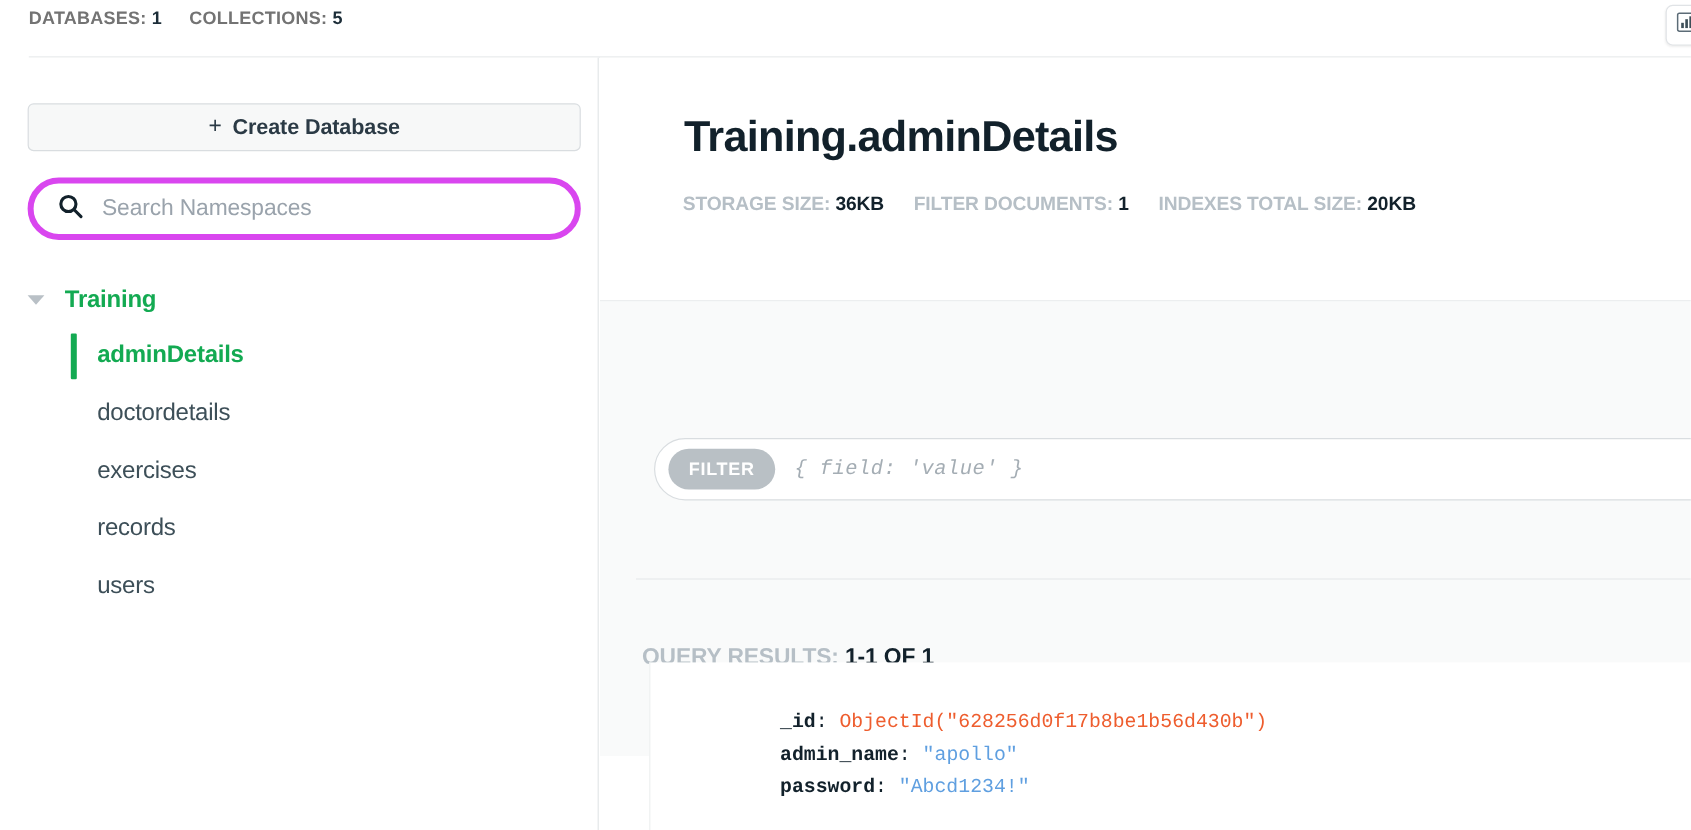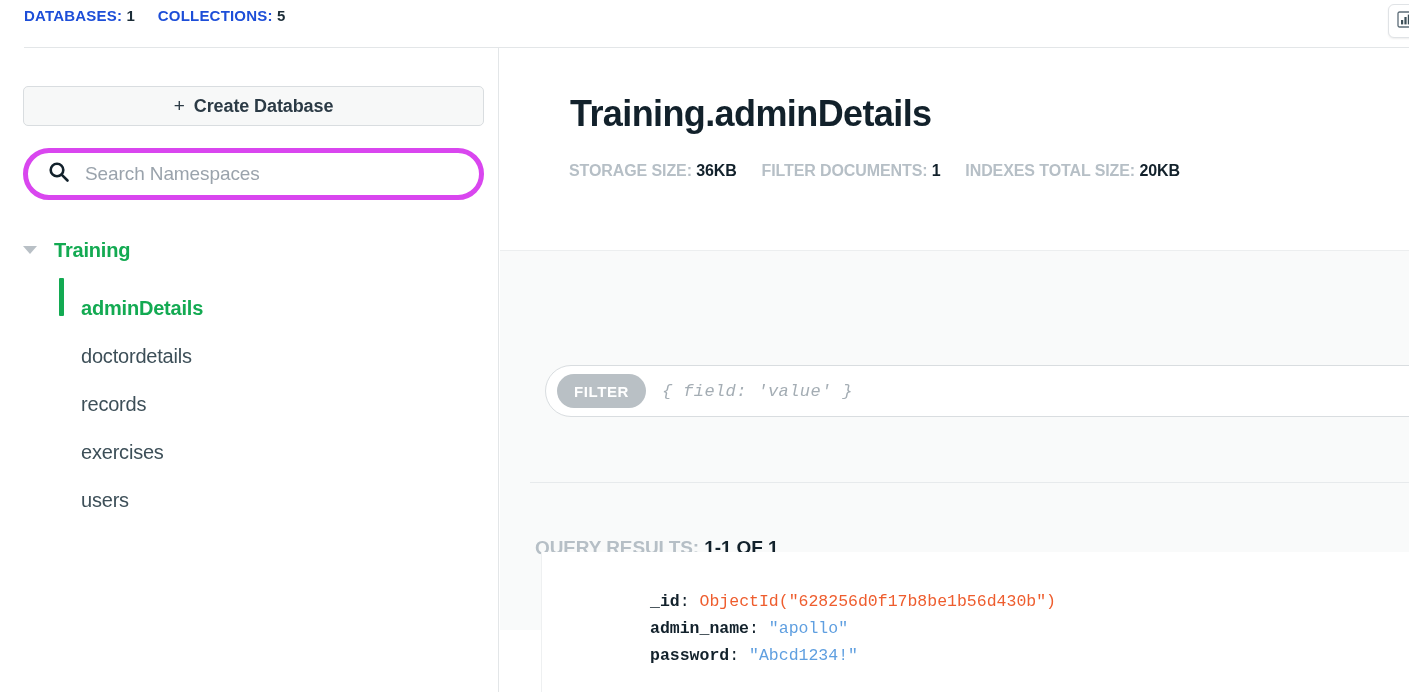--- a/index.html
+++ b/index.html
@@ -27,21 +27,21 @@
     background: #e3e6e8;
   }
   #db-stats {
     position: absolute;
     left: 24px; top: 7px;
     font-size: 15px;
     font-weight: 700;
     letter-spacing: 0.2px;
     white-space: nowrap;
   }
-  #db-stats .stat-label { color: #1d4ed8; }
+  #db-stats .stat-label { color: #737373; }
   #db-stats .stat-value { color: #1c2d38; }
   #db-stats .stat-gap { display: inline-block; width: 14px; }
 
   #analytics-button {
     position: absolute;
     left: 1388px; top: 4px;
     width: 34px; height: 34px;
     background: #ffffff;
     border: 1px solid #e0e3e6;
     border-radius: 6px;
@@ -138,21 +138,21 @@
     font-size: 20px;
     font-weight: 700;
     color: #13aa52;
     letter-spacing: -0.2px;
   }
 
   .coll-row {
     position: relative;
     height: 48px;
     display: flex;
-    align-items: flex-end;
+    align-items: center;
     padding-left: 81px;
     cursor: pointer;
   }
   .coll-row .coll-name {
     font-size: 20px;
     color: #3d4f58;
     letter-spacing: -0.2px;
   }
   .coll-row.active .coll-name {
     color: #13aa52;
@@ -364,24 +364,24 @@
     </div>
 
     <div class="coll-row active">
       <span class="active-bar"></span>
       <span class="coll-name">adminDetails</span>
     </div>
     <div class="coll-row">
       <span class="coll-name">doctordetails</span>
     </div>
     <div class="coll-row">
+      <span class="coll-name">exercises</span>
+    </div>
+    <div class="coll-row">
       <span class="coll-name">records</span>
-    </div>
-    <div class="coll-row">
-      <span class="coll-name">exercises</span>
     </div>
     <div class="coll-row">
       <span class="coll-name">users</span>
     </div>
 
   </div>
 </div>
 
 <div id="main">
 

